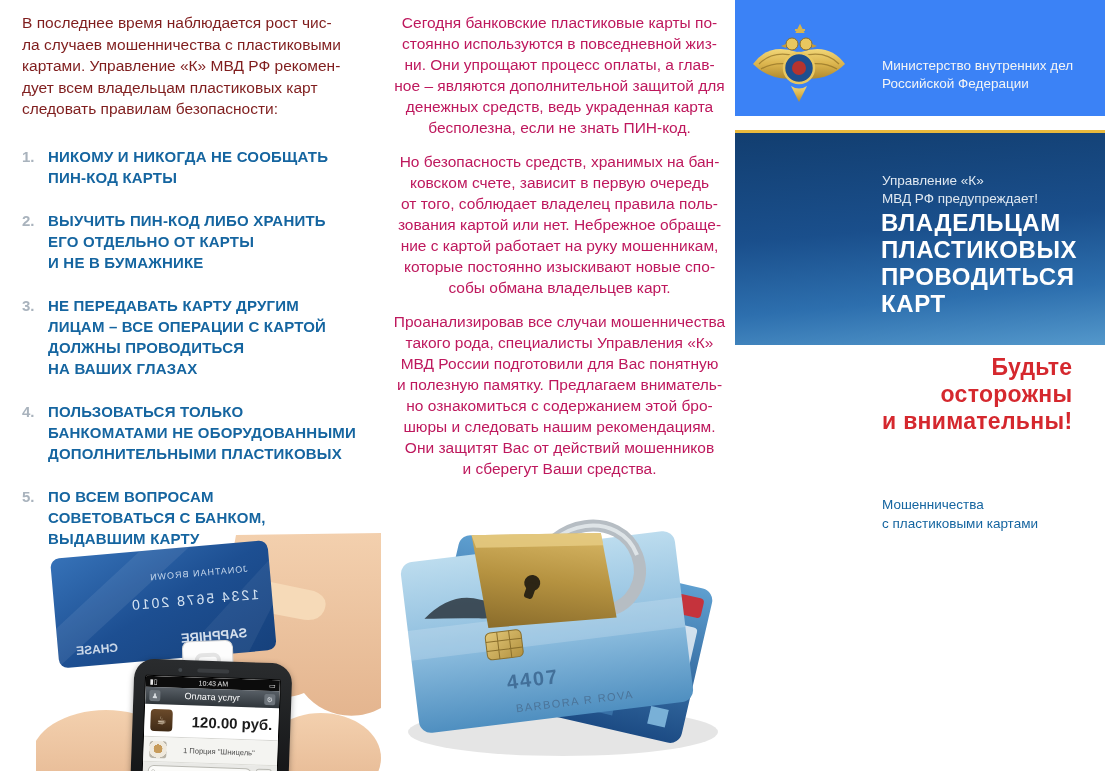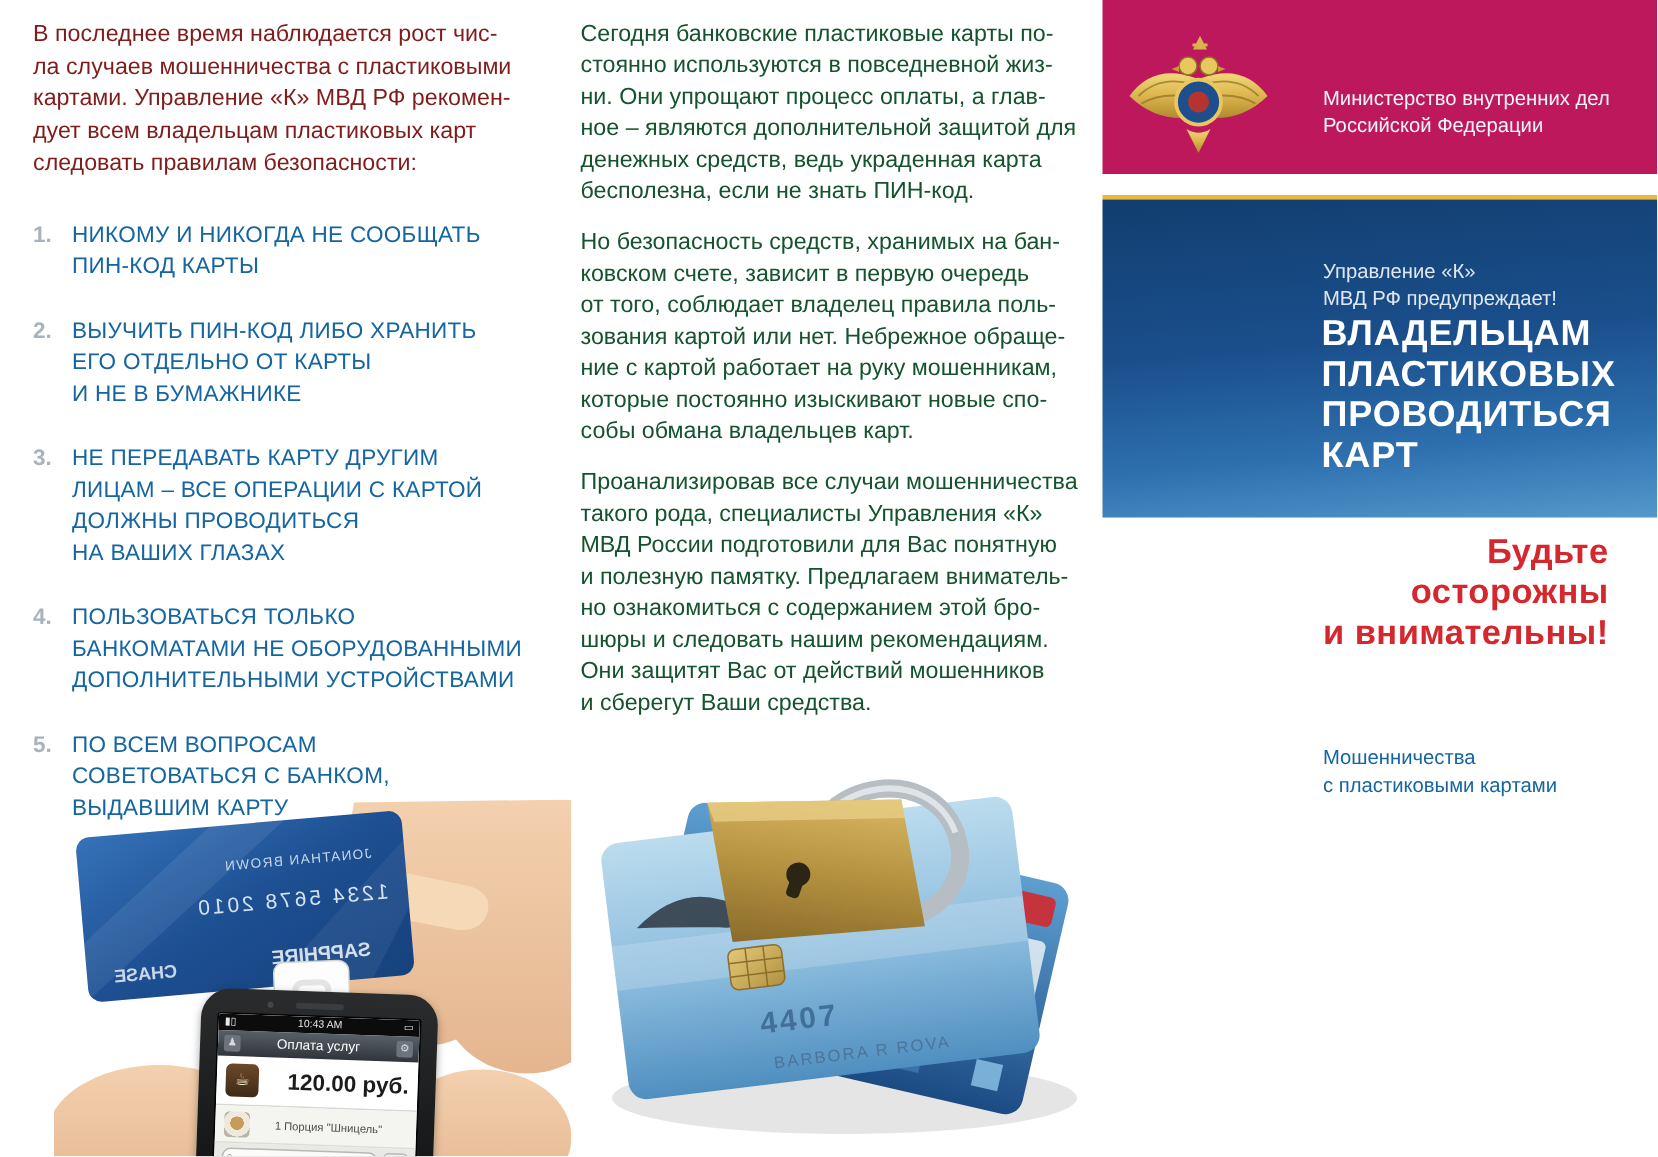--- a/index.html
+++ b/index.html
@@ -8,29 +8,29 @@
     font-family:"Liberation Sans","DejaVu Sans",sans-serif;color:#3c3c3c;
   }
   .ml{white-space:pre-line;}
 
   
   .col-left{position:absolute;left:22px;top:12px;width:348px;}
   .intro{font-size:15.5px;line-height:21.5px;color:#7f1d1d;}
   .rules{margin-top:26px;}
   .rule{display:flex;margin-bottom:22px;}
   .rule-num{width:26px;flex:0 0 26px;font-weight:bold;font-size:15px;line-height:21px;color:#a9b3bd;}
-  .rule-text{font-weight:normal;font-size:15px;line-height:21px;color:#1565a0;letter-spacing:.2px;}
+  .rule-text{font-weight:bold;font-size:15px;line-height:21px;color:#1565a0;letter-spacing:.2px;}
 
   
   .col-mid{position:absolute;left:387px;top:12px;width:345px;}
-  .para{font-size:15.5px;line-height:21px;margin:0 0 13px 0;color:#14532d;}
+  .para{font-size:15.5px;line-height:21px;margin:0 0 13px 0;color:#be185d;text-align:center;}
 
   
   .rp{position:absolute;left:735px;top:0;width:370px;height:771px;}
-  .rp-header{position:absolute;left:0;top:0;width:370px;height:116px;background:#be185d;}
+  .rp-header{position:absolute;left:0;top:0;width:370px;height:116px;background:#3b82f6;}
   .ministry{position:absolute;left:147px;top:57px;color:#f4f5f6;font-size:13.5px;line-height:18px;}
   .emblem{position:absolute;left:16px;top:22px;width:96px;height:90px;}
   .rp-goldline{position:absolute;left:0;top:130px;width:370px;height:3px;background:#e9b93d;}
   .rp-blue{position:absolute;left:0;top:133px;width:370px;height:212px;
     background:linear-gradient(175deg,#123e70 0%,#1a4f8c 45%,#2d6fae 75%,#5498cb 100%);}
   .dept{position:absolute;left:147px;top:39px;color:#dfe8f1;font-size:13.5px;line-height:18px;}
   .rp-title{position:absolute;left:146px;top:76px;color:#ffffff;font-weight:bold;
     font-size:24px;line-height:27px;letter-spacing:.6px;}
   .rp-warning{position:absolute;left:147px;top:354px;color:#d5282e;font-weight:bold;
     font-size:23px;line-height:27px;letter-spacing:.3px;text-align:right;}
@@ -92,21 +92,21 @@
         <div class="rule-num">3.</div>
         <div class="rule-text ml">НЕ ПЕРЕДАВАТЬ КАРТУ ДРУГИМ
 ЛИЦАМ – ВСЕ ОПЕРАЦИИ С КАРТОЙ
 ДОЛЖНЫ ПРОВОДИТЬСЯ
 НА ВАШИХ ГЛАЗАХ</div>
       </div>
       <div class="rule">
         <div class="rule-num">4.</div>
         <div class="rule-text ml">ПОЛЬЗОВАТЬСЯ ТОЛЬКО
 БАНКОМАТАМИ НЕ ОБОРУДОВАННЫМИ
-ДОПОЛНИТЕЛЬНЫМИ УСТРОЙСТВАМИ</div>
+ДОПОЛНИТЕЛЬНЫМИ ПЛАСТИКОВЫХ</div>
       </div>
       <div class="rule">
         <div class="rule-num">5.</div>
         <div class="rule-text ml">ПО ВСЕМ ВОПРОСАМ
 СОВЕТОВАТЬСЯ С БАНКОМ,
 ВЫДАВШИМ КАРТУ</div>
       </div>
     </div>
   </div>
 

